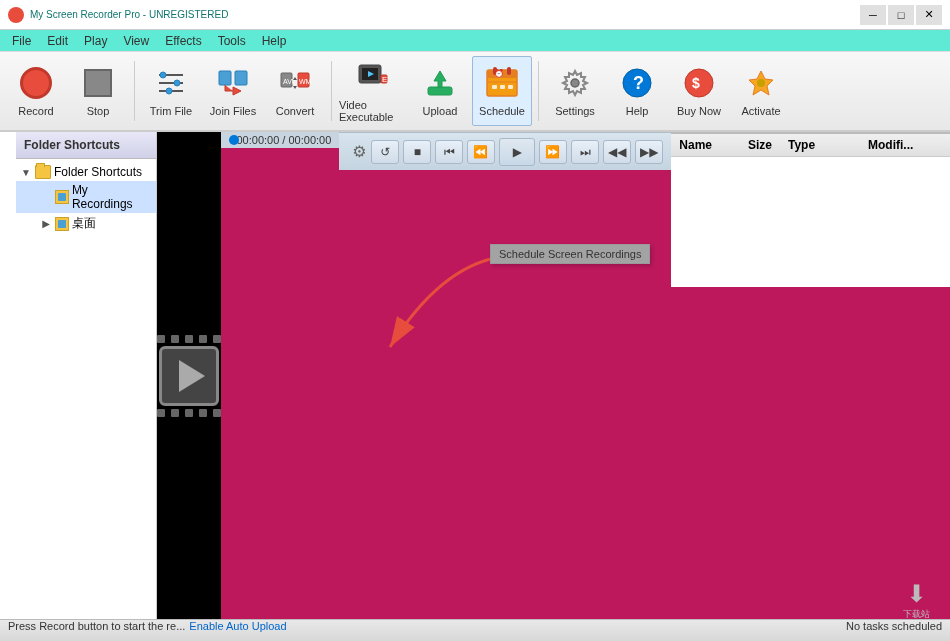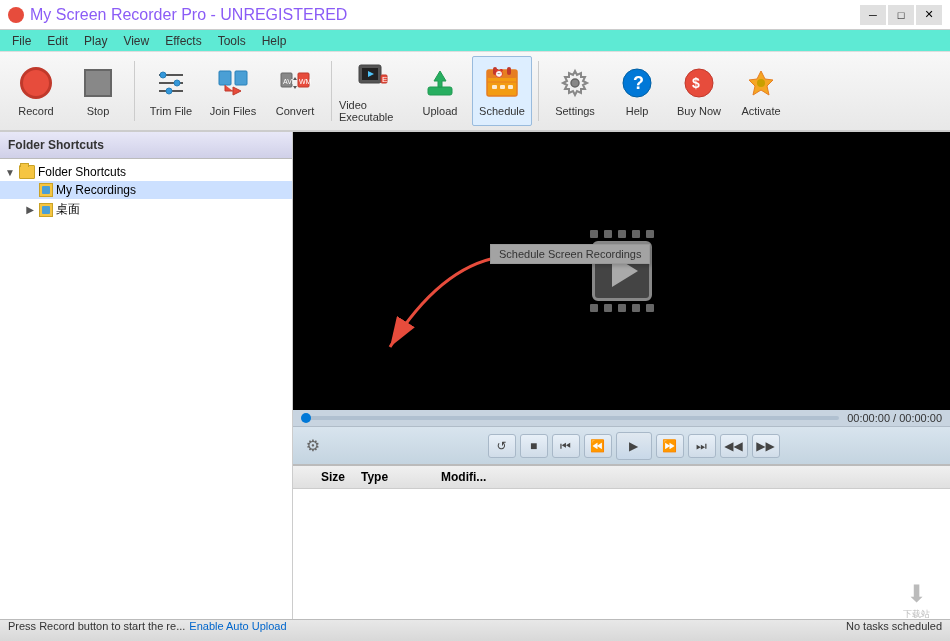--- a/index.html
+++ b/index.html
@@ -13,22 +13,22 @@
       align-items: center;
       justify-content: space-between;
       padding: 0 8px;
       border-bottom: 1px solid #ccc;
       user-select: none;
     }
     #title-left {
       display: flex;
       align-items: center;
       gap: 6px;
-      font-size: 16px;
-      color: #8b5cf6;
+      font-size: 10px;
+      color: #0f766e;
     }
     #title-icon {
       width: 16px; height: 16px;
       background: #e74c3c;
       border-radius: 50%;
     }
     #title-controls {
       display: flex;
       gap: 2px;
     }
@@ -99,24 +99,25 @@
     .icon-stop { width: 28px; height: 28px; background: #888; border: 2px solid #666; }
 
     
     #main {
       display: flex;
       height: calc(641px - 30px - 22px - 80px - 22px);
     }
 
     
     #sidebar {
-      width: 293px;
+      width: 324px;
       background: #fff;
       border-right: 1px solid #ccc;
       overflow-y: auto;
+      padding-left: 16px;
     }
     #sidebar-header {
       background: linear-gradient(to bottom, #e8e8f8, #d0d0e8);
       padding: 6px 8px;
       font-weight: bold;
       font-size: 12px;
       color: #333;
       border-bottom: 1px solid #bbb;
     }
     #add-folder-link {
@@ -160,21 +161,21 @@
       background: #f5c542;
       border: 1px solid #c9a227;
       border-bottom: none;
       border-radius: 1px 1px 0 0;
     }
 
     
     #content {
       flex: 1;
       display: flex;
-      flex-direction: column;
+      flex-direction: row;
       background: #be185d;
     }
     #video-area {
       flex: 1;
       background: #000;
       display: flex;
       align-items: center;
       justify-content: center;
       position: relative;
     }
@@ -605,20 +606,21 @@
 
         <button class="t-btn" title="Frame back">◀◀</button>
 
         <button class="t-btn" title="Frame forward">▶▶</button>
       </div>
       <div class="transport-right"></div>
     </div>
 
     <div id="file-list">
       <div id="file-list-header">
+        <div class="col-name">Name</div>
         <div class="col-size">Size</div>
         <div class="col-type">Type</div>
         <div class="col-modified">Modifi...</div>
       </div>
 
       <div style="padding:8px; color:#999; font-size:11px;"></div>
     </div>
   </div>
 </div>
 

